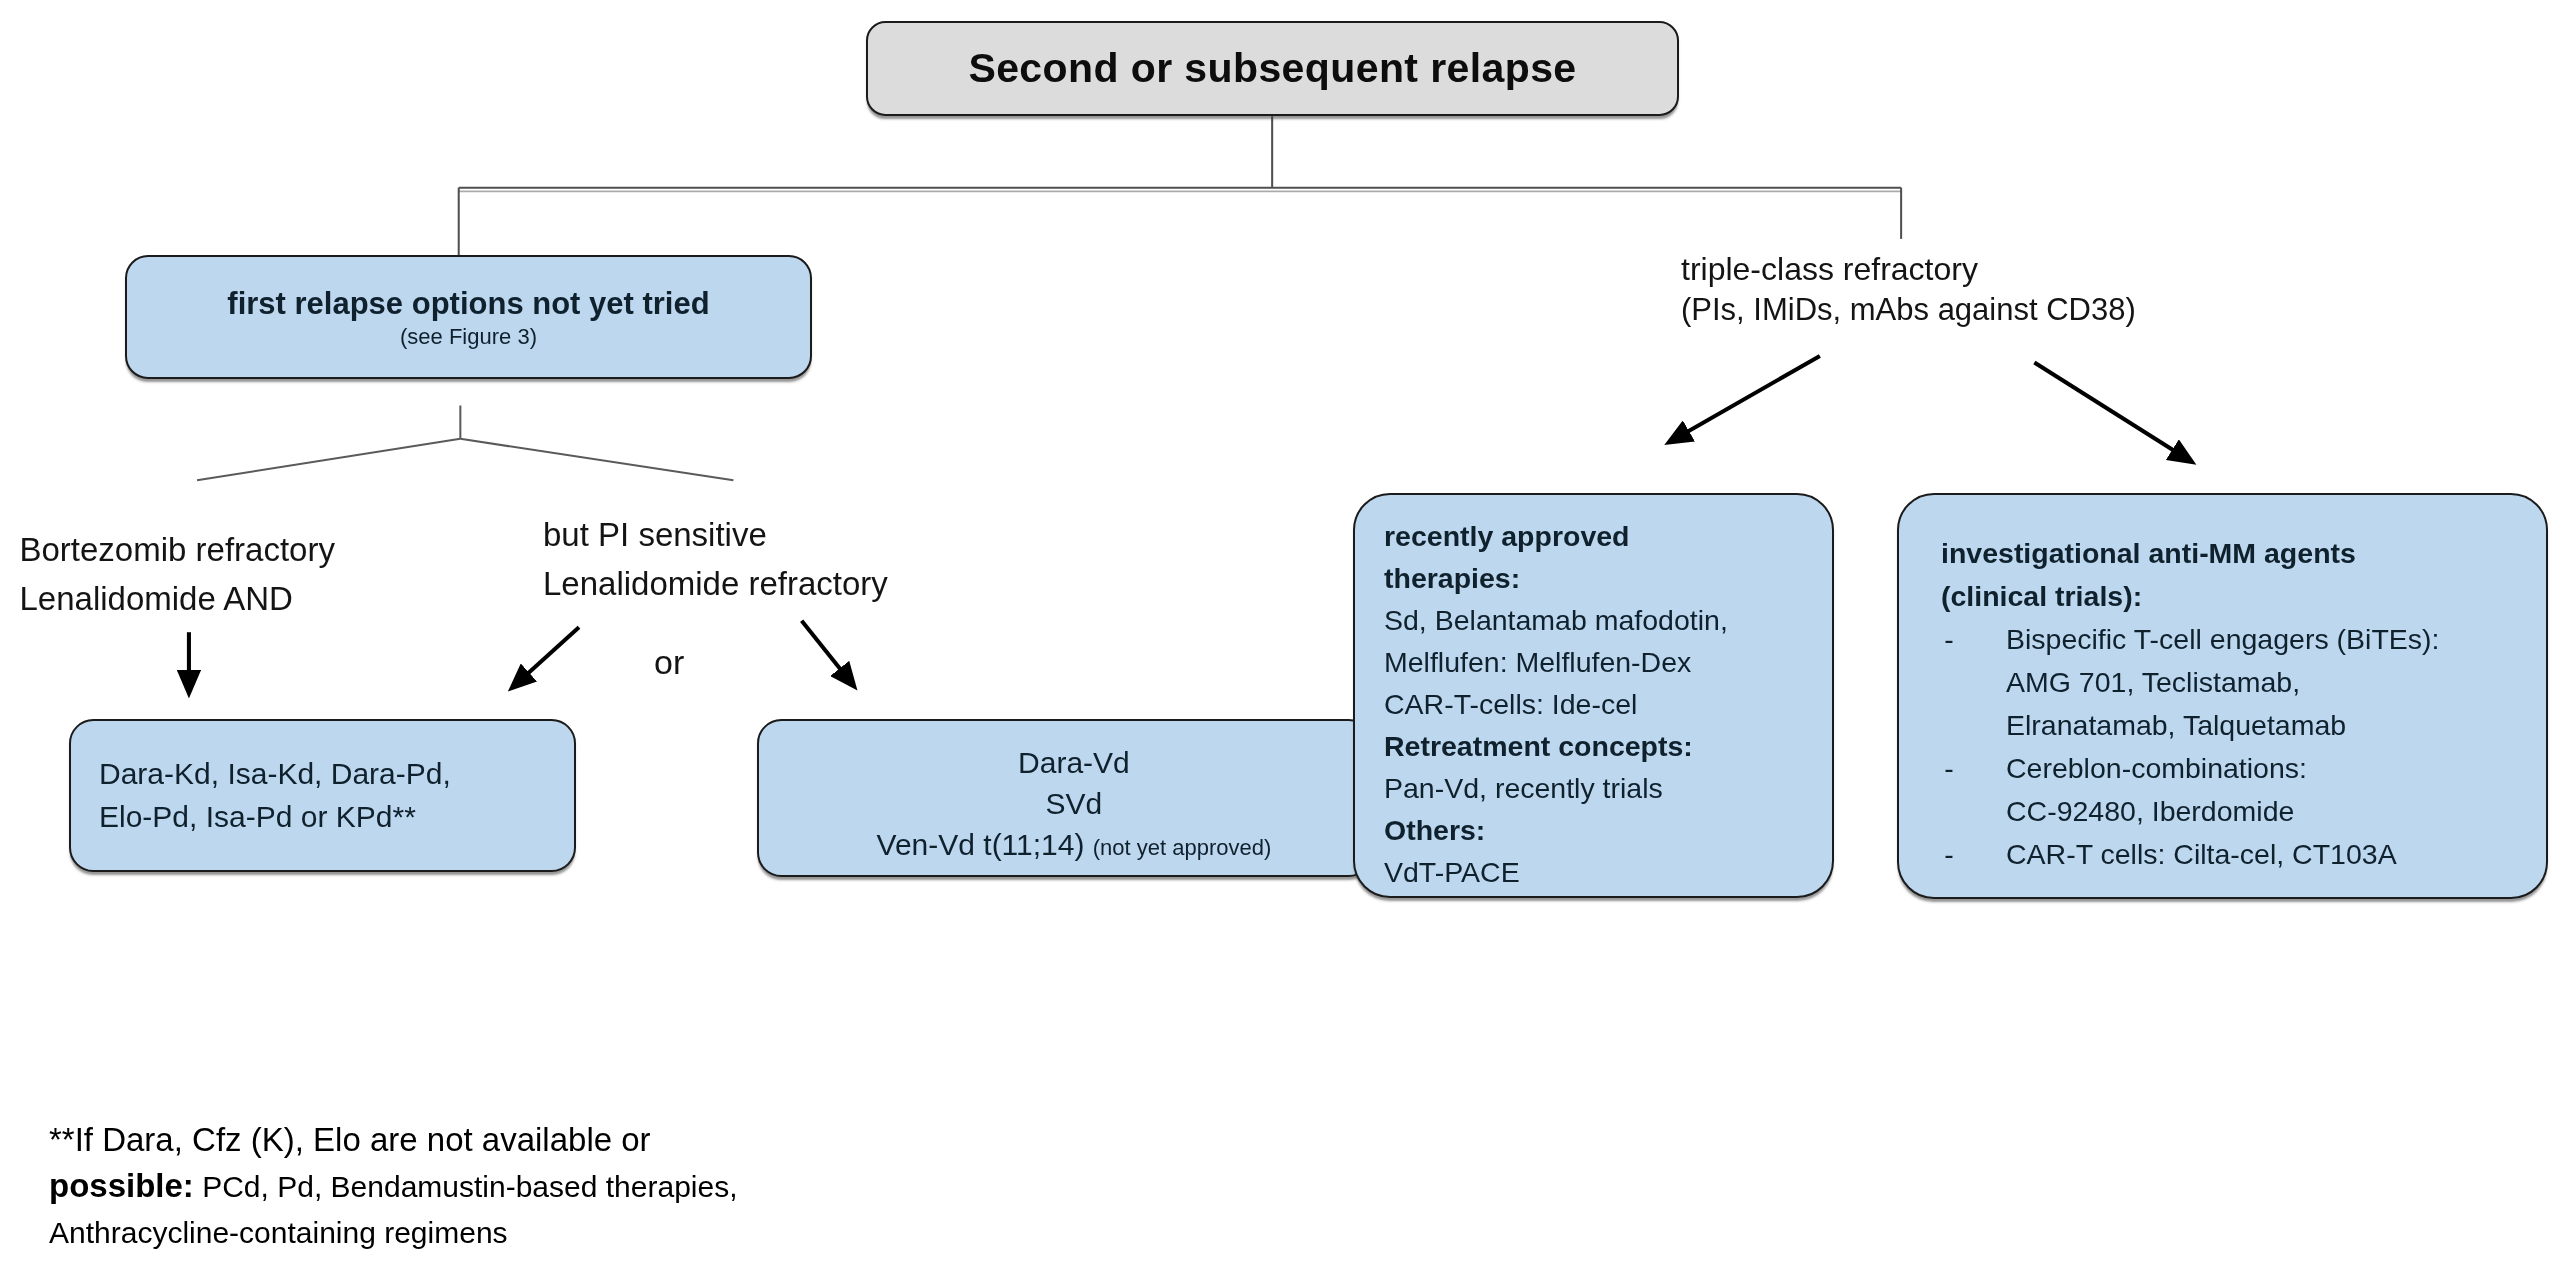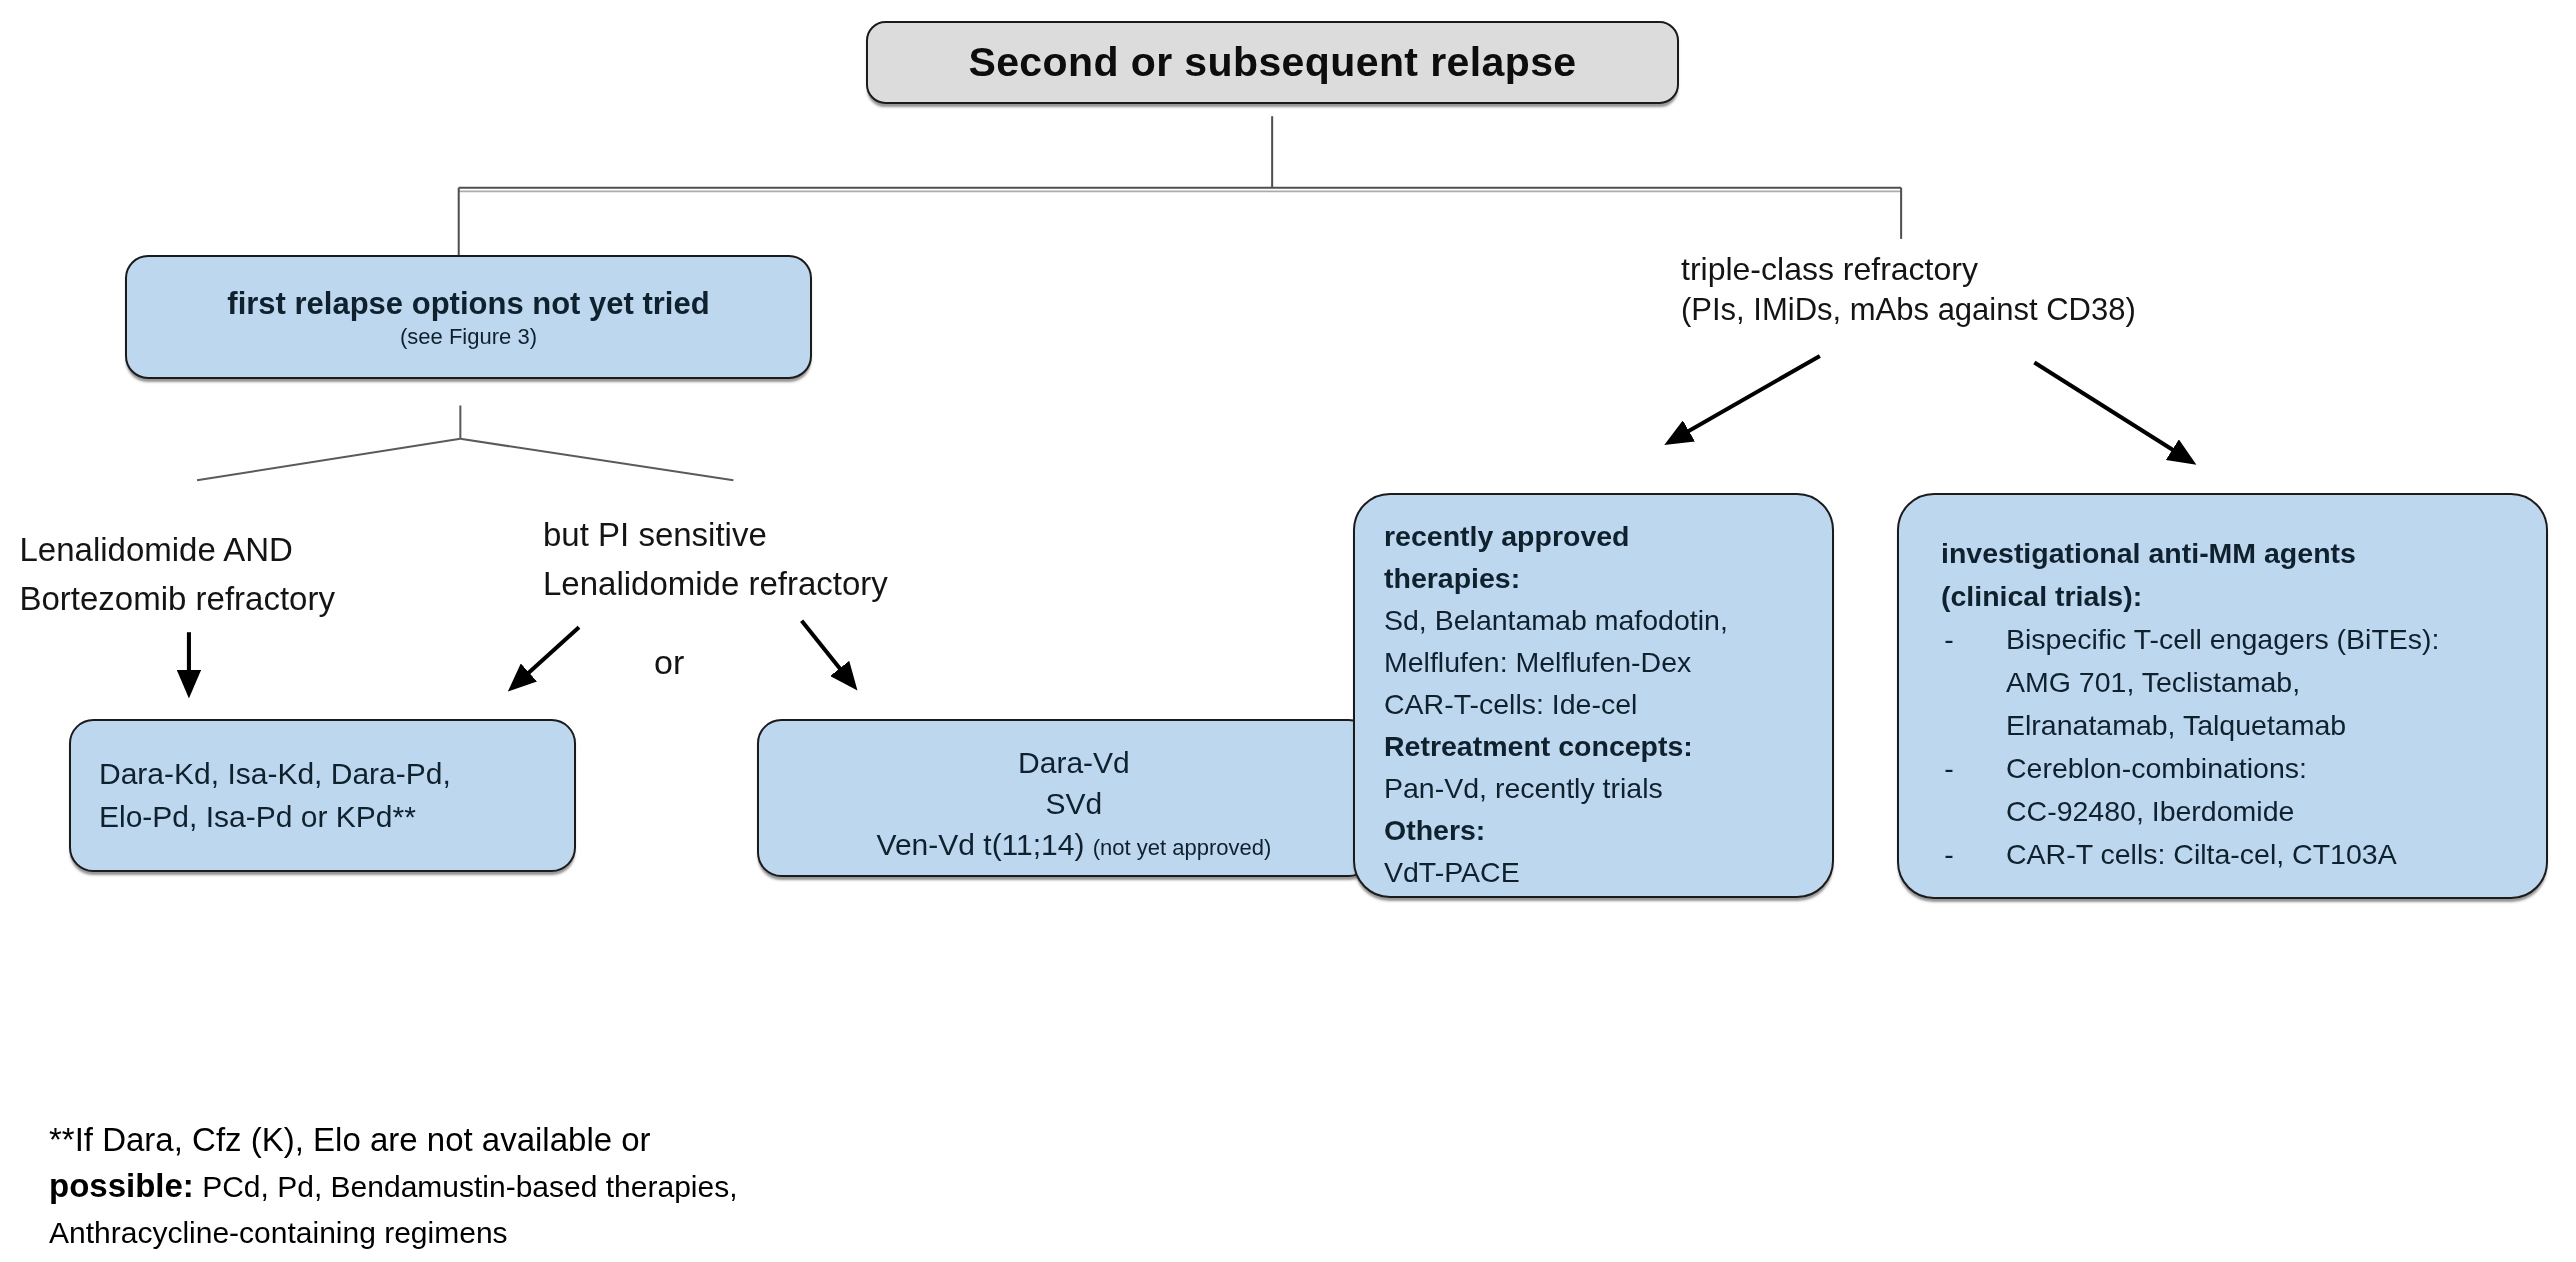--- a/index.html
+++ b/index.html
@@ -15,21 +15,21 @@
 
   .node{
     position:absolute;box-sizing:border-box;
     border:2.4px solid #1b1b1b;
     box-shadow:0 4.1px 2.4px -1.6px rgba(60,60,60,0.55);
     display:flex;flex-direction:column;justify-content:center;align-items:center;
   }
   .gray{background:#dcdcdc;border-radius:19.5px;}
   .blue{background:#bdd7ee;color:#10212e;}
 
-  #root{left:866px;top:21px;width:813px;height:83px;}
+  #root{left:866px;top:21px;width:813px;height:95px;}
   #root span{font-size:41px;font-weight:bold;color:#0d0d0d;letter-spacing:0.4px;}
 
   #options-box{left:125px;top:255px;width:687px;height:124px;border-radius:23px;}
   #options-box .opt-title{font-size:31px;font-weight:bold;line-height:39px;}
   #options-box .opt-note{font-size:22px;line-height:28px;}
 
   .freelabel{position:absolute;font-size:33px;line-height:49px;color:#141414;}
   #cond-a{left:19.5px;top:525px;}
   #cond-b{left:543px;top:510px;}
   #or-label{left:654px;top:645px;font-size:34px;line-height:34px;}
@@ -96,22 +96,22 @@
   <div class="node gray" id="root">
     <span>Second or subsequent relapse</span>
   </div>
 
   <div class="node blue" id="options-box">
     <div class="opt-title">first relapse options not yet tried</div>
     <div class="opt-note">(see Figure 3)</div>
   </div>
 
   <div class="freelabel" id="cond-a">
+    <div>Bortezomib refractory</div>
     <div>Lenalidomide AND</div>
-    <div>Bortezomib refractory</div>
   </div>
   <div class="freelabel" id="cond-b">
     <div>but PI sensitive</div>
     <div>Lenalidomide refractory</div>
   </div>
   <div class="freelabel" id="or-label">or</div>
 
   <div id="tcr-label">
     <div class="l1">triple-class refractory</div>
     <div class="l2">(PIs, IMiDs, mAbs against CD38)</div>

